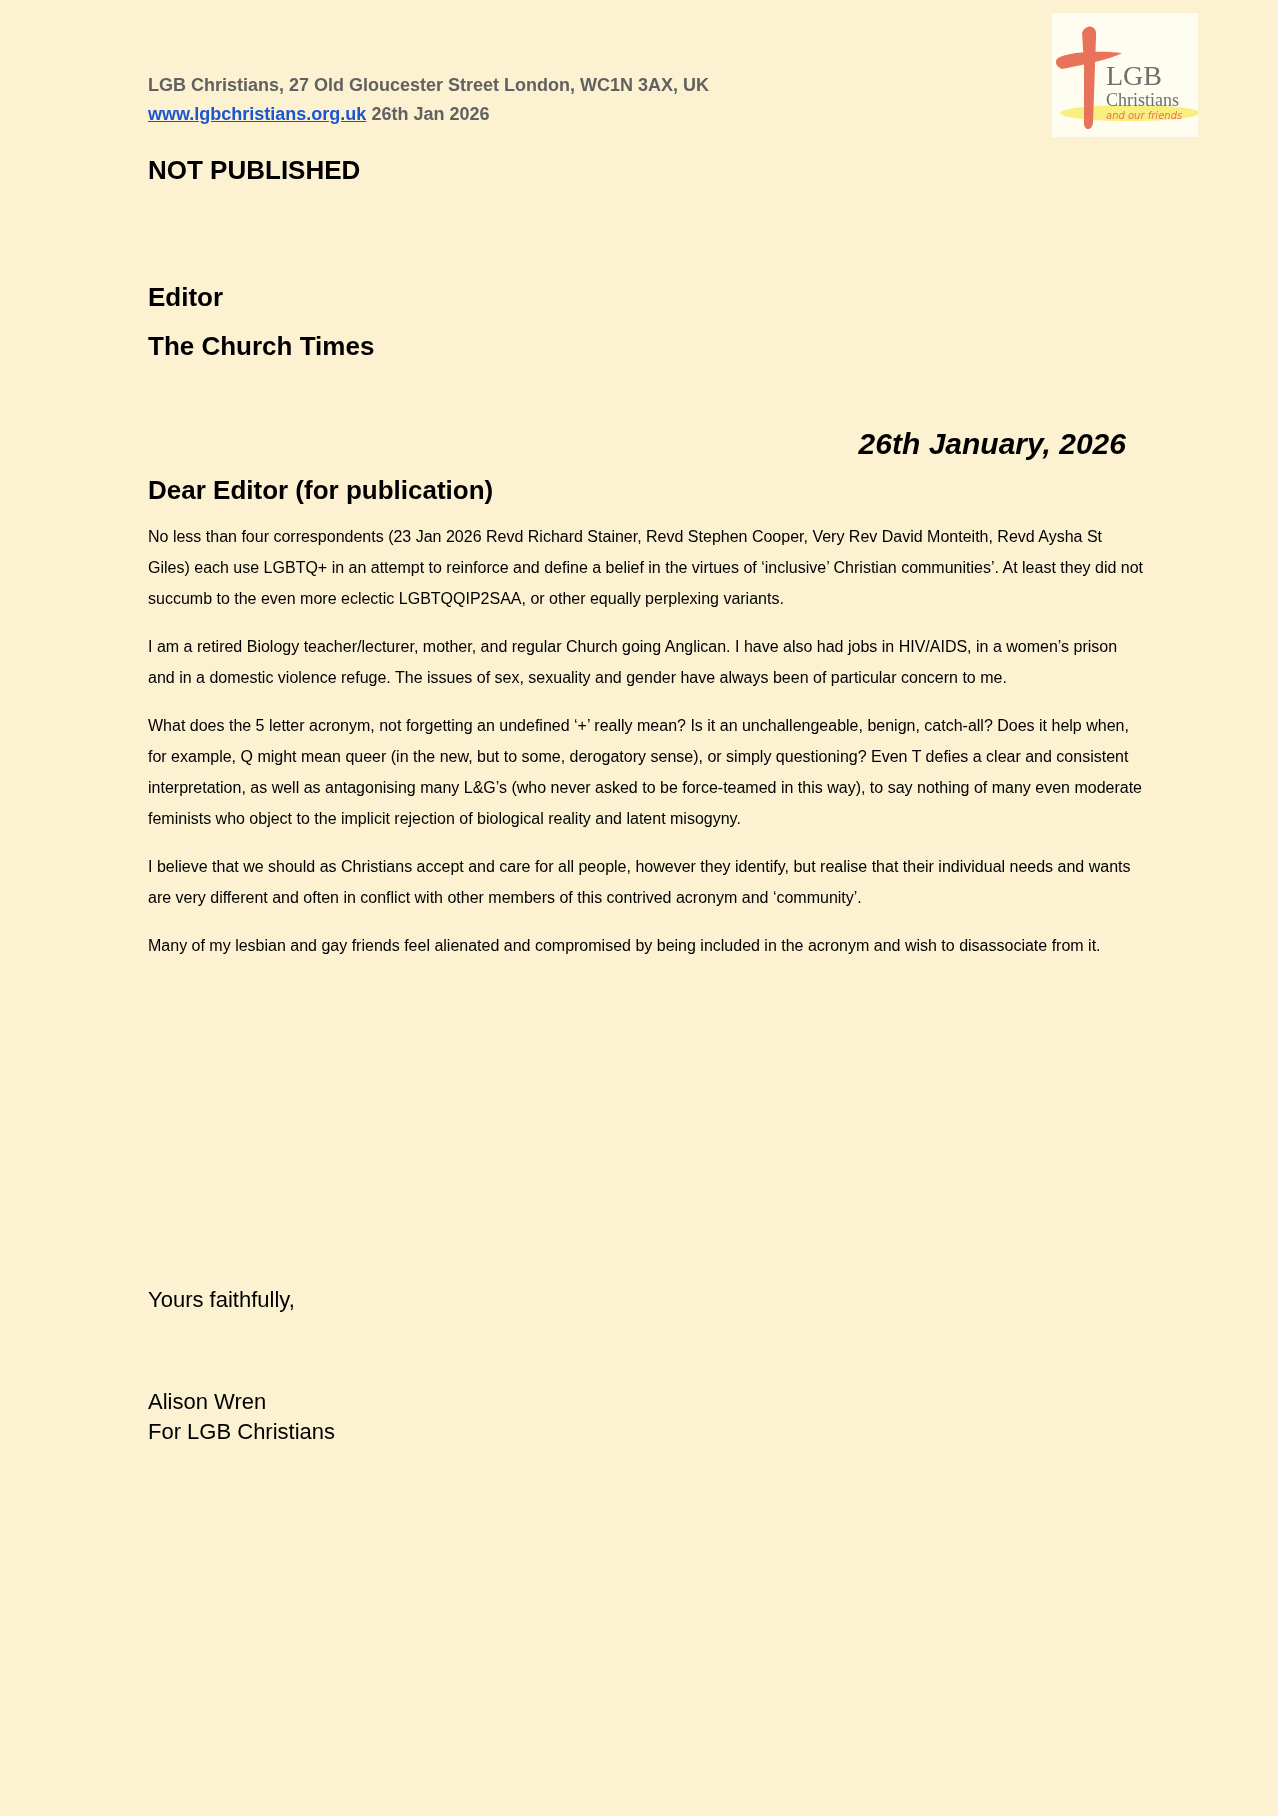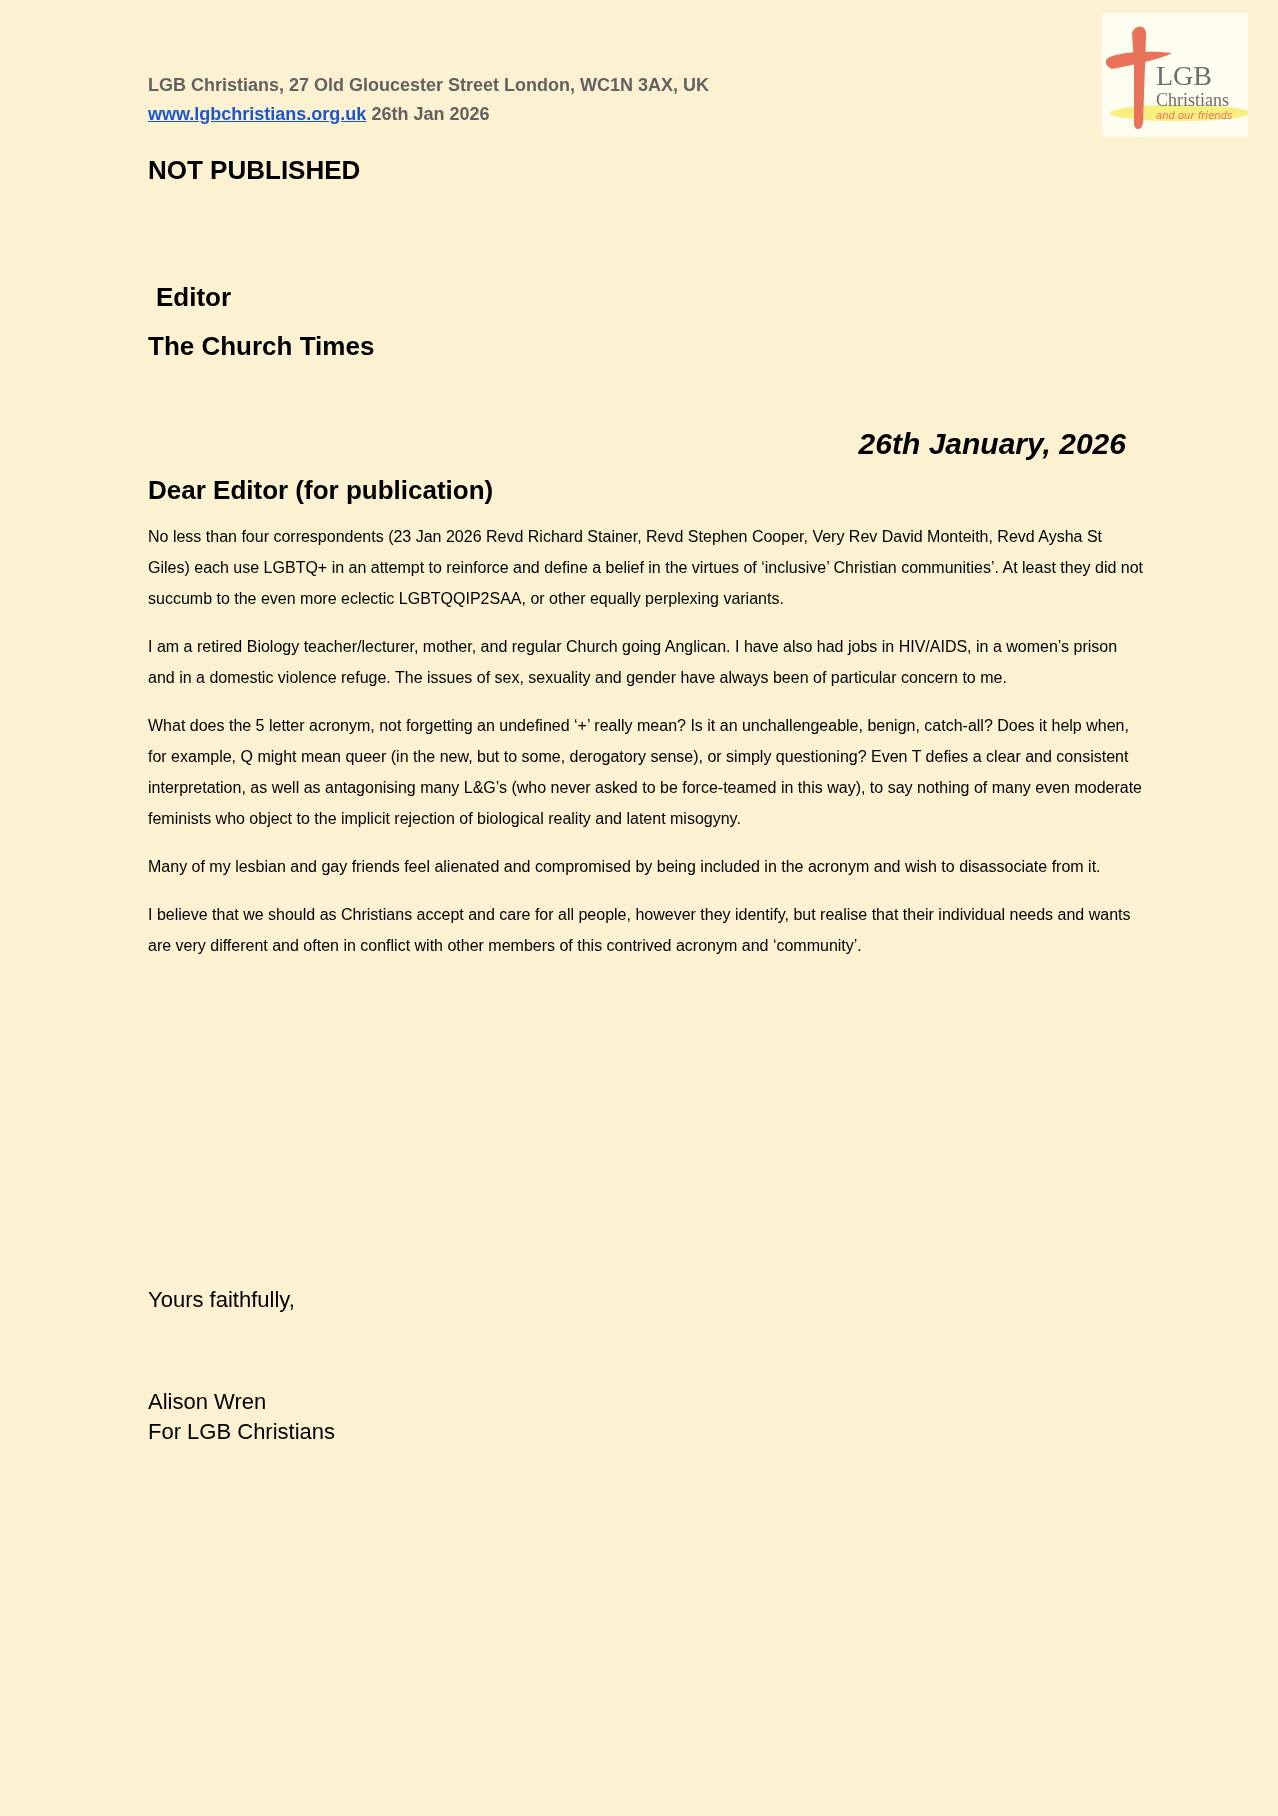--- a/index.html
+++ b/index.html
@@ -7,21 +7,21 @@
       width: 1278px;
       height: 1816px;
       background: #fcf1d1;
       font-family: "Liberation Sans", sans-serif;
       color: #000;
       position: relative;
       overflow: hidden;
     }
     .logo {
       position: absolute;
-      left: 1102px;
+      left: 1052px;
       top: 13px;
       width: 146px;
       height: 124px;
       background: #fffcf0;
     }
     .logo svg { display: block; width: 146px; height: 120px; }
     .header-line {
       position: absolute;
       left: 148px;
       font-size: 18px;
@@ -82,30 +82,30 @@
 </div>
 
 <div class="header-line" style="top:75px;">LGB Christians, 27 Old Gloucester Street London, WC1N 3AX, UK</div>
 <div class="header-line" style="top:104px;">
   <a>www.lgbchristians.org.uk</a>
   <span>26th Jan 2026</span>
 </div>
 
 <div class="abs bold20" style="top:155px;">NOT PUBLISHED</div>
 
-<div class="abs bold20" style="top:282px;margin-left:8px;">Editor</div>
+<div class="abs bold20" style="top:282px;">Editor</div>
 <div class="abs bold20" style="top:331px;">The Church Times</div>
 
 <div class="right-date">26th January, 2026</div>
 
 <div class="abs bold20" style="top:475px;">Dear Editor (for publication)</div>
 
 <div class="body">
   <p>No less than four correspondents (23 Jan 2026 Revd Richard Stainer, Revd Stephen Cooper, Very Rev David Monteith, Revd Aysha St Giles) each use LGBTQ+ in an attempt to reinforce and define a belief in the virtues of ‘inclusive’ Christian communities’. At least they did not succumb to the even more eclectic LGBTQQIP2SAA, or other equally perplexing variants.</p>
   <p>I am a retired Biology teacher/lecturer, mother, and regular Church going Anglican. I have also had jobs in HIV/AIDS, in a women’s prison and in a domestic violence refuge. The issues of sex, sexuality and gender have always been of particular concern to me.</p>
   <p>What does the 5 letter acronym, not forgetting an undefined ‘+’ really mean? Is it an unchallengeable, benign, catch-all? Does it help when, for example, Q might mean queer (in the new, but to some, derogatory sense), or simply questioning? Even T defies a clear and consistent interpretation, as well as antagonising many L&amp;G’s (who never asked to be force-teamed in this way), to say nothing of many even moderate feminists who object to the implicit rejection of biological reality and latent misogyny.</p>
+  <p>I believe that we should as Christians accept and care for all people, however they identify, but realise that their individual needs and wants are very different and often in conflict with other members of this contrived acronym and ‘community’.</p>
   <p>Many of my lesbian and gay friends feel alienated and compromised by being included in the acronym and wish to disassociate from it.</p>
-  <p>I believe that we should as Christians accept and care for all people, however they identify, but realise that their individual needs and wants are very different and often in conflict with other members of this contrived acronym and ‘community’.</p>
 </div>
 
 <div class="closing" style="top:1244px;margin-top:43px;">Yours faithfully,</div>
 <div class="closing" style="top:1389px;">Alison Wren</div>
 <div class="closing" style="top:1419px;">For LGB Christians</div>
 
 </body></html>

